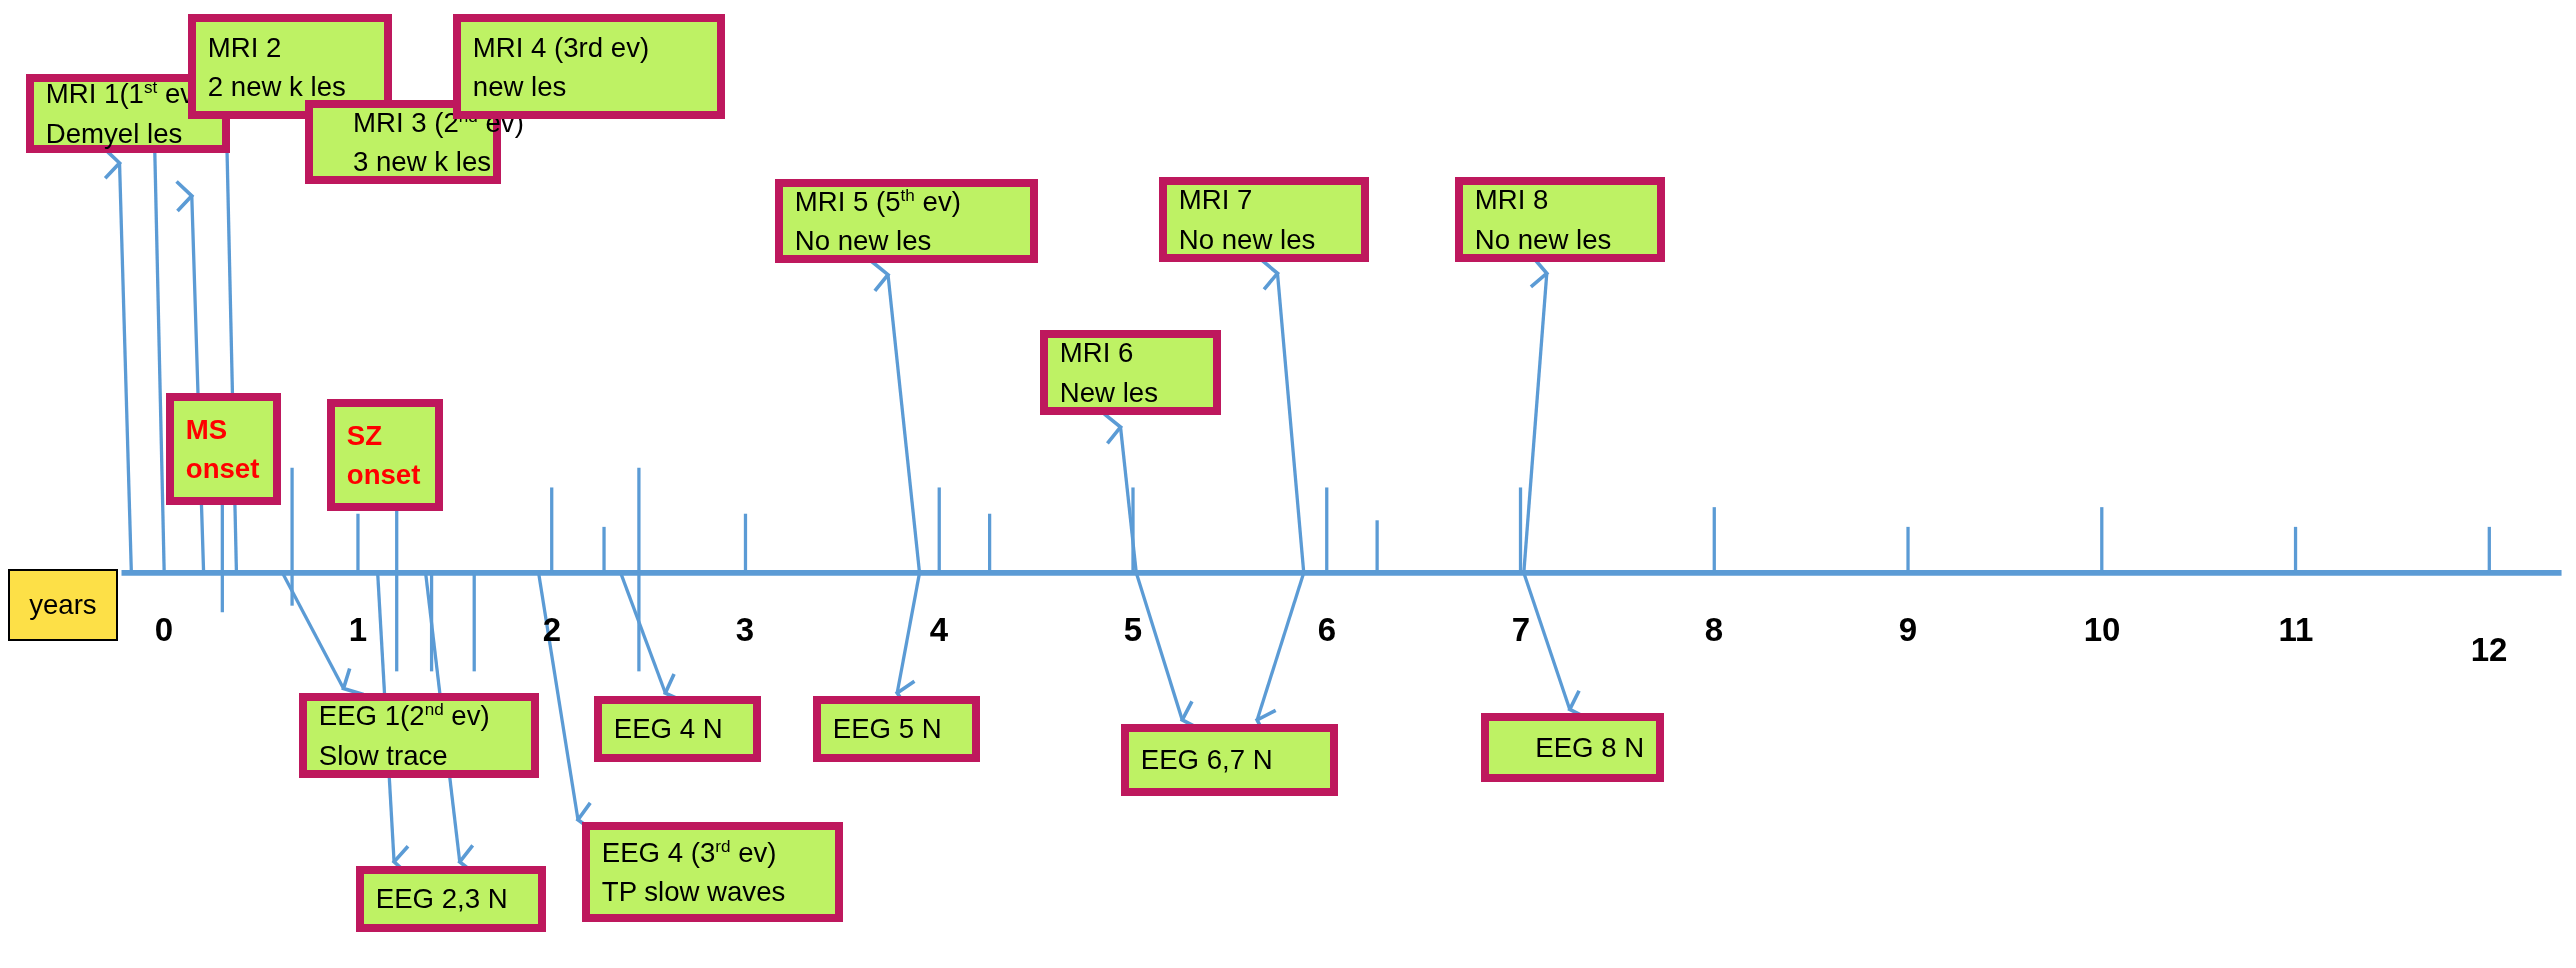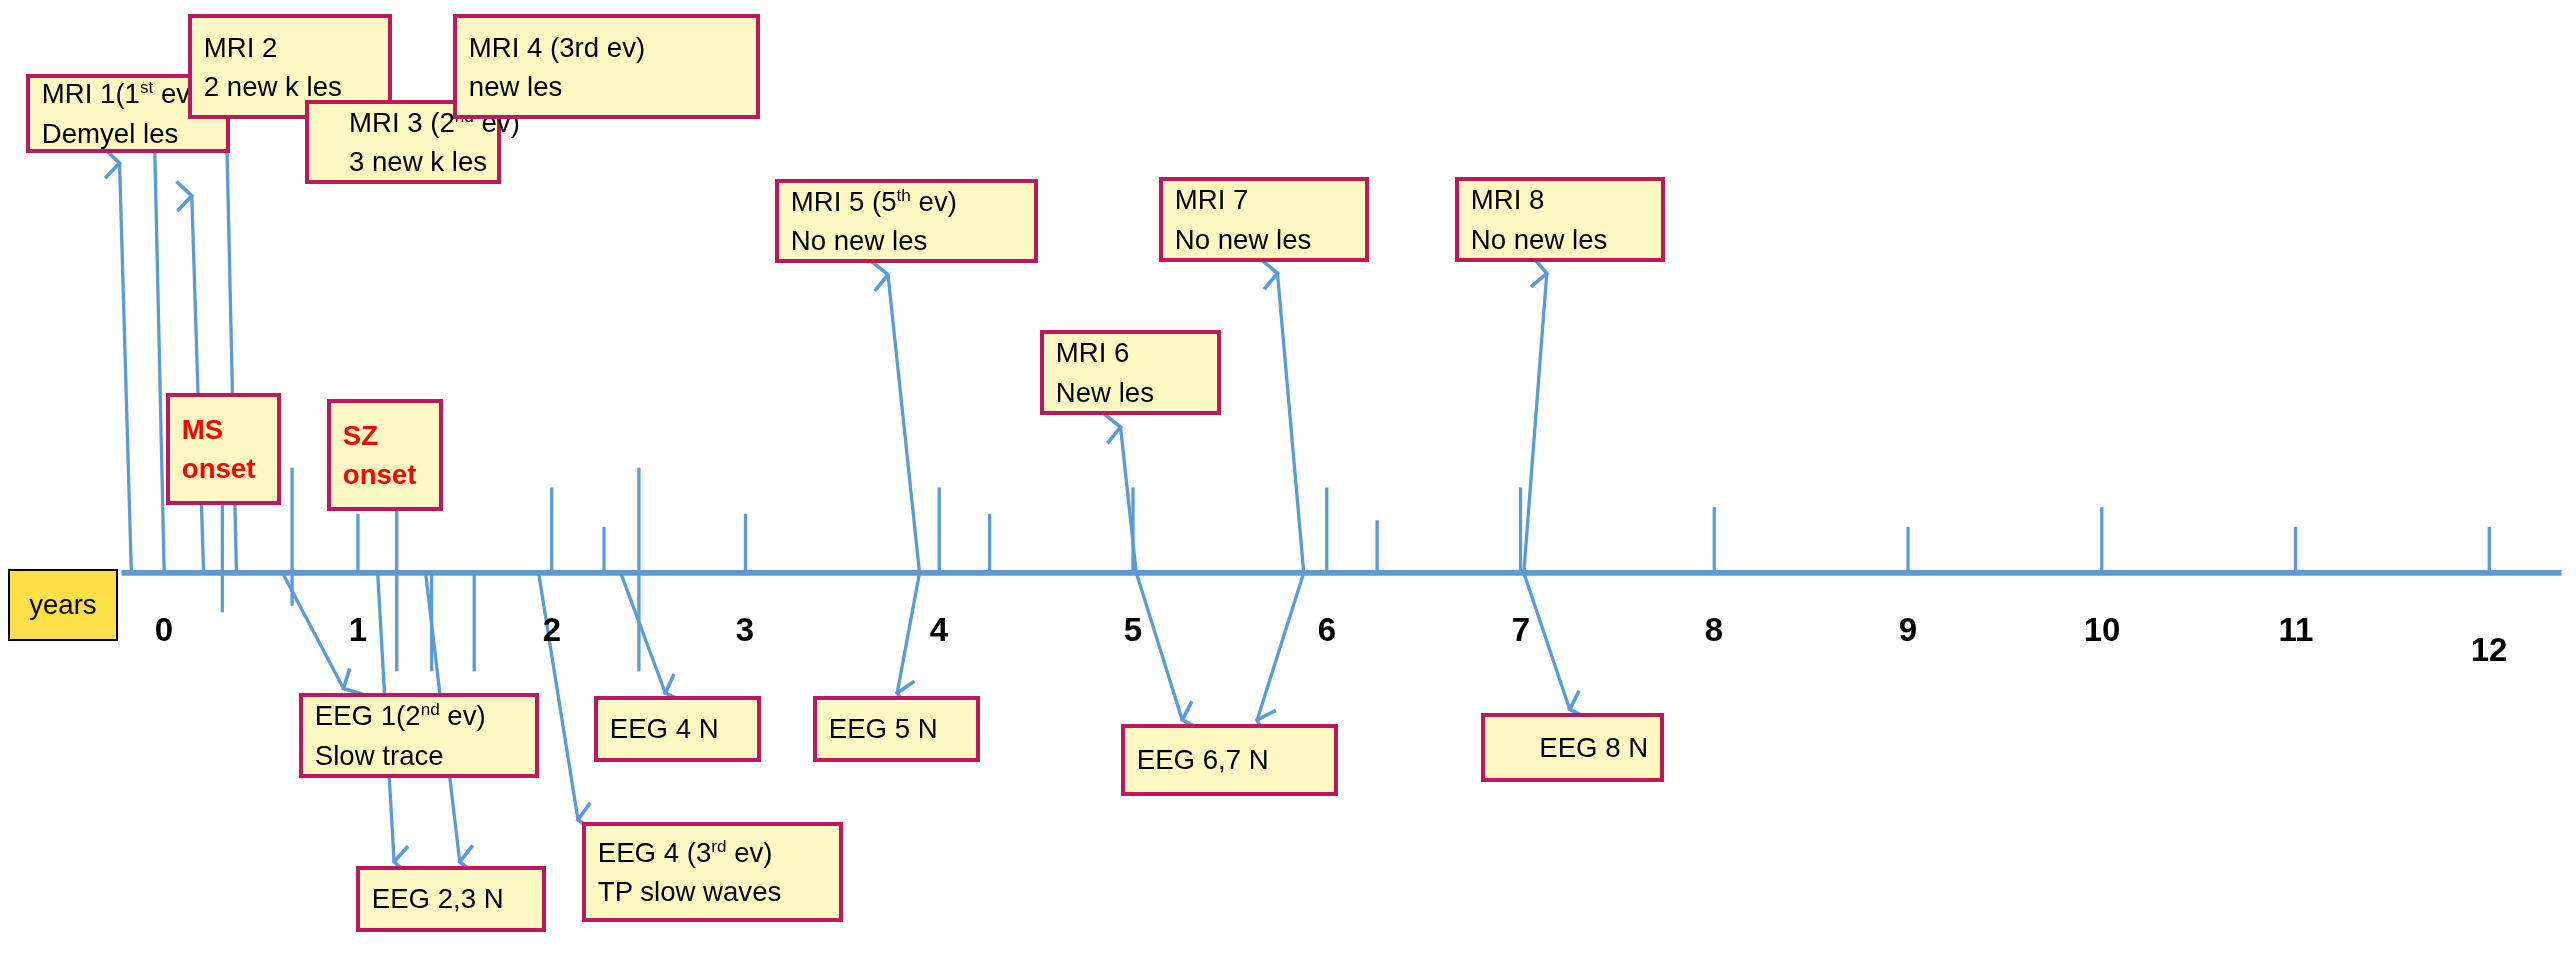--- a/index.html
+++ b/index.html
@@ -3,22 +3,22 @@
 <meta charset="utf-8">
 <style>
   html,body{margin:0;padding:0;background:#ffffff;}
   body{font-family:"Liberation Sans", sans-serif;}
   #stage{position:relative;width:2576px;height:969px;background:#fff;overflow:hidden;}
   #wires{position:absolute;left:0;top:0;width:2576px;height:969px;pointer-events:none;}
 
   .box{
     position:absolute;
     box-sizing:border-box;
-    border:4px solid #be185d;
-    background:#fef9c3;
+    border:8px solid #be185d;
+    background:#bef264;
     display:flex;
     flex-direction:column;
     justify-content:center;
     padding:3.9px 11.8px;
     font-size:27.6px;
     line-height:1.42;
     color:#000000;
     white-space:nowrap;
   }
   .box.red{color:#ff0000;font-weight:bold;}
@@ -128,21 +128,21 @@
         <span class="ln">Demyel les</span>
       </div>
       <div class="box" style="left: 188px; top: 14.4px; width: 204px; height: 105px;">
         <span class="ln">MRI 2</span>
         <span class="ln">2 new k les</span>
       </div>
       <div class="box" style="left: 305px; top: 100px; width: 196px; height: 84px; padding-left: 40px;">
         <span class="ln">MRI 3 (2<sup>nd</sup> ev)</span>
         <span class="ln">3 new k les</span>
       </div>
-      <div class="box" style="left: 453px; top: 14.4px; width: 307px; height: 105px;">
+      <div class="box" style="left: 453px; top: 14.4px; width: 272px; height: 105px;">
         <span class="ln">MRI 4 (3rd ev)</span>
         <span class="ln">new  les</span>
       </div>
       <div class="box" style="left: 775px; top: 179px; width: 263px; height: 84px;">
         <span class="ln">MRI 5 (5<sup>th</sup>  ev)</span>
         <span class="ln">No new les</span>
       </div>
       <div class="box" style="left: 1028px; top: 330px; width: 181px; height: 85px; margin-left: 12px;">
         <span class="ln">MRI 6</span>
         <span class="ln">New les</span>

